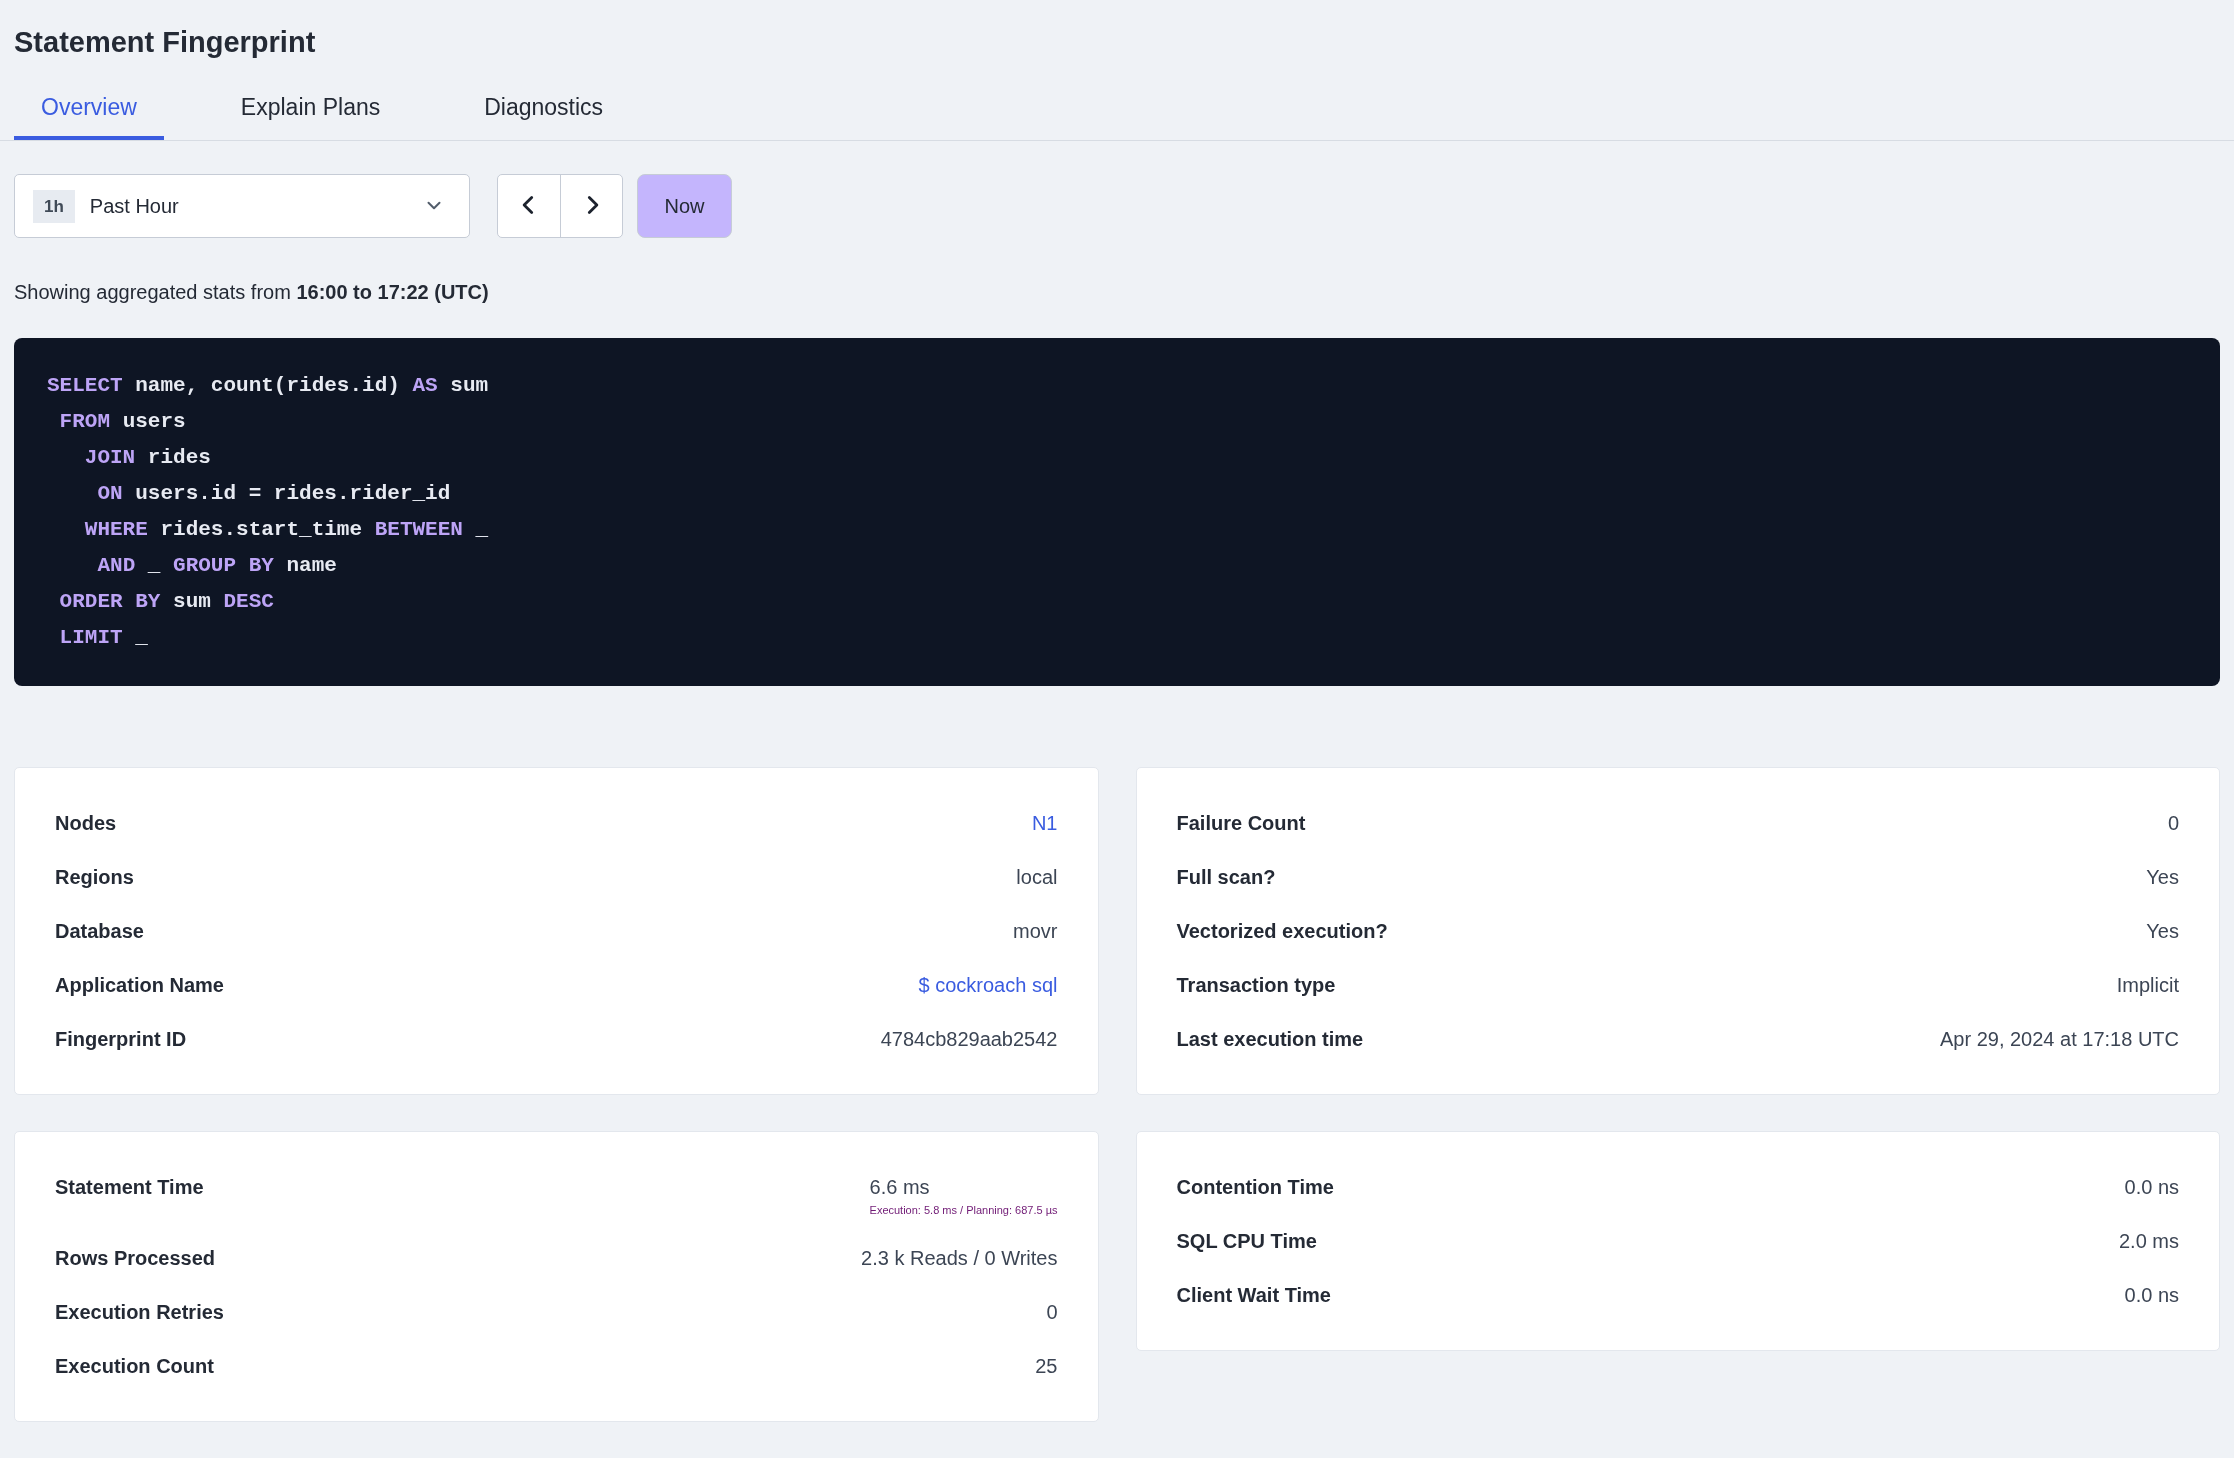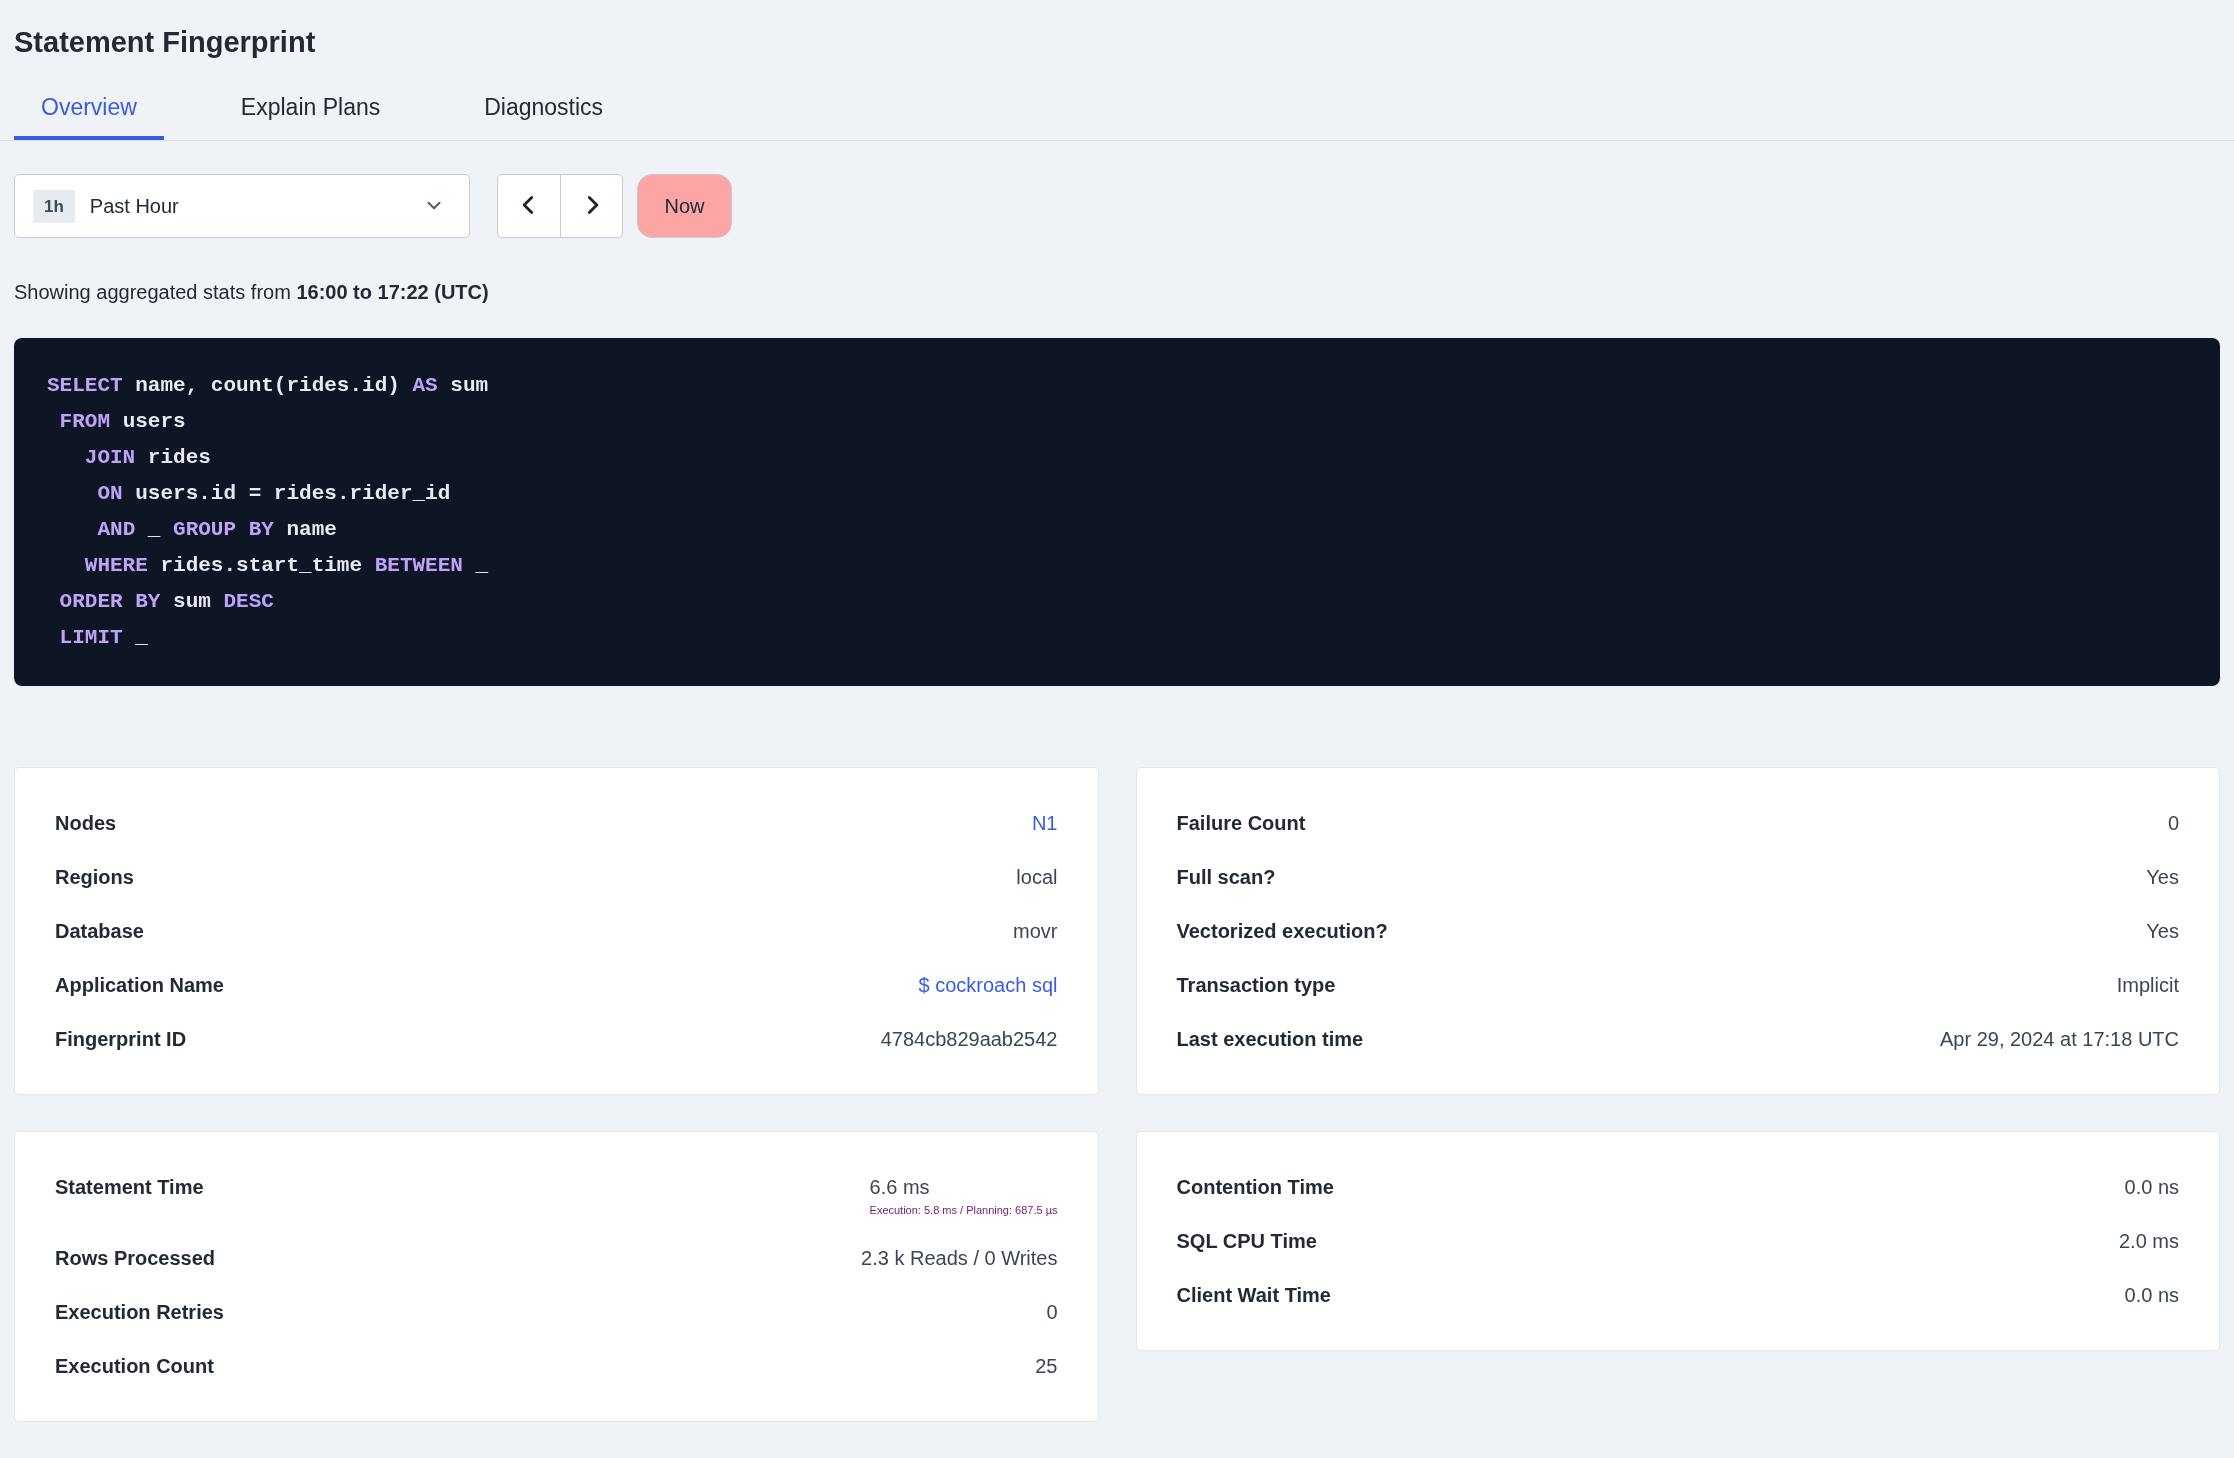--- a/index.html
+++ b/index.html
@@ -57,22 +57,22 @@
   .arrow-group{
     display:flex;margin-left:27px;border:1px solid var(--border);
     border-radius:5px;background:#fff;height:64px;overflow:hidden;
   }
   .arrow-btn{
     width:62px;height:100%;display:flex;align-items:center;justify-content:center;
     background:none;border:none;cursor:pointer;padding:0;
   }
   .arrow-btn + .arrow-btn{border-left:1px solid var(--border);}
   .now-btn{
-    margin-left:14px;width:95px;height:64px;background:#fca5a5;
-    border:1px solid var(--border);border-radius:15px;
+    margin-left:14px;width:95px;height:64px;background:#c4b5fd;
+    border:1px solid var(--border);border-radius:8px;
     font-family:inherit;font-size:20px;color:var(--text-dark);cursor:pointer;
   }
 
   
   .stats-line{margin:40px 0 0 0;font-size:20px;line-height:28px;color:var(--text-dark);}
   .stats-line strong{font-weight:700;}
 
   
   .sql-box{
     margin-top:32px;background:var(--sql-bg);border-radius:8px;
@@ -142,22 +142,22 @@
     <button class="now-btn">Now</button>
   </div>
 
   <p class="stats-line"><span>Showing aggregated stats from </span><strong>16:00 to 17:22 (UTC)</strong></p>
 
   <div class="sql-box">
       <div class="sql-line"><span class="kw">SELECT</span><span> name, count(rides.id) </span><span class="kw">AS</span><span> sum</span></div>
       <div class="sql-line"><span> </span><span class="kw">FROM</span><span> users</span></div>
       <div class="sql-line"><span>   </span><span class="kw">JOIN</span><span> rides</span></div>
       <div class="sql-line"><span>    </span><span class="kw">ON</span><span> users.id = rides.rider_id</span></div>
+      <div class="sql-line"><span>   </span><span class="kw">WHERE</span><span> rides.start_time </span><span class="kw">BETWEEN</span><span> _</span></div>
       <div class="sql-line"><span>    </span><span class="kw">AND</span><span> _ </span><span class="kw">GROUP BY</span><span> name</span></div>
-      <div class="sql-line"><span>   </span><span class="kw">WHERE</span><span> rides.start_time </span><span class="kw">BETWEEN</span><span> _</span></div>
       <div class="sql-line"><span> </span><span class="kw">ORDER BY</span><span> sum </span><span class="kw">DESC</span></div>
       <div class="sql-line"><span> </span><span class="kw">LIMIT</span><span> _</span></div>
     </div>
 
   <div class="cards">
       <div class="card">
         <div class="stat-row">
           <span class="stat-label">Nodes</span>
           <span class="stat-value link">
             <span class="val-main">N1</span>

